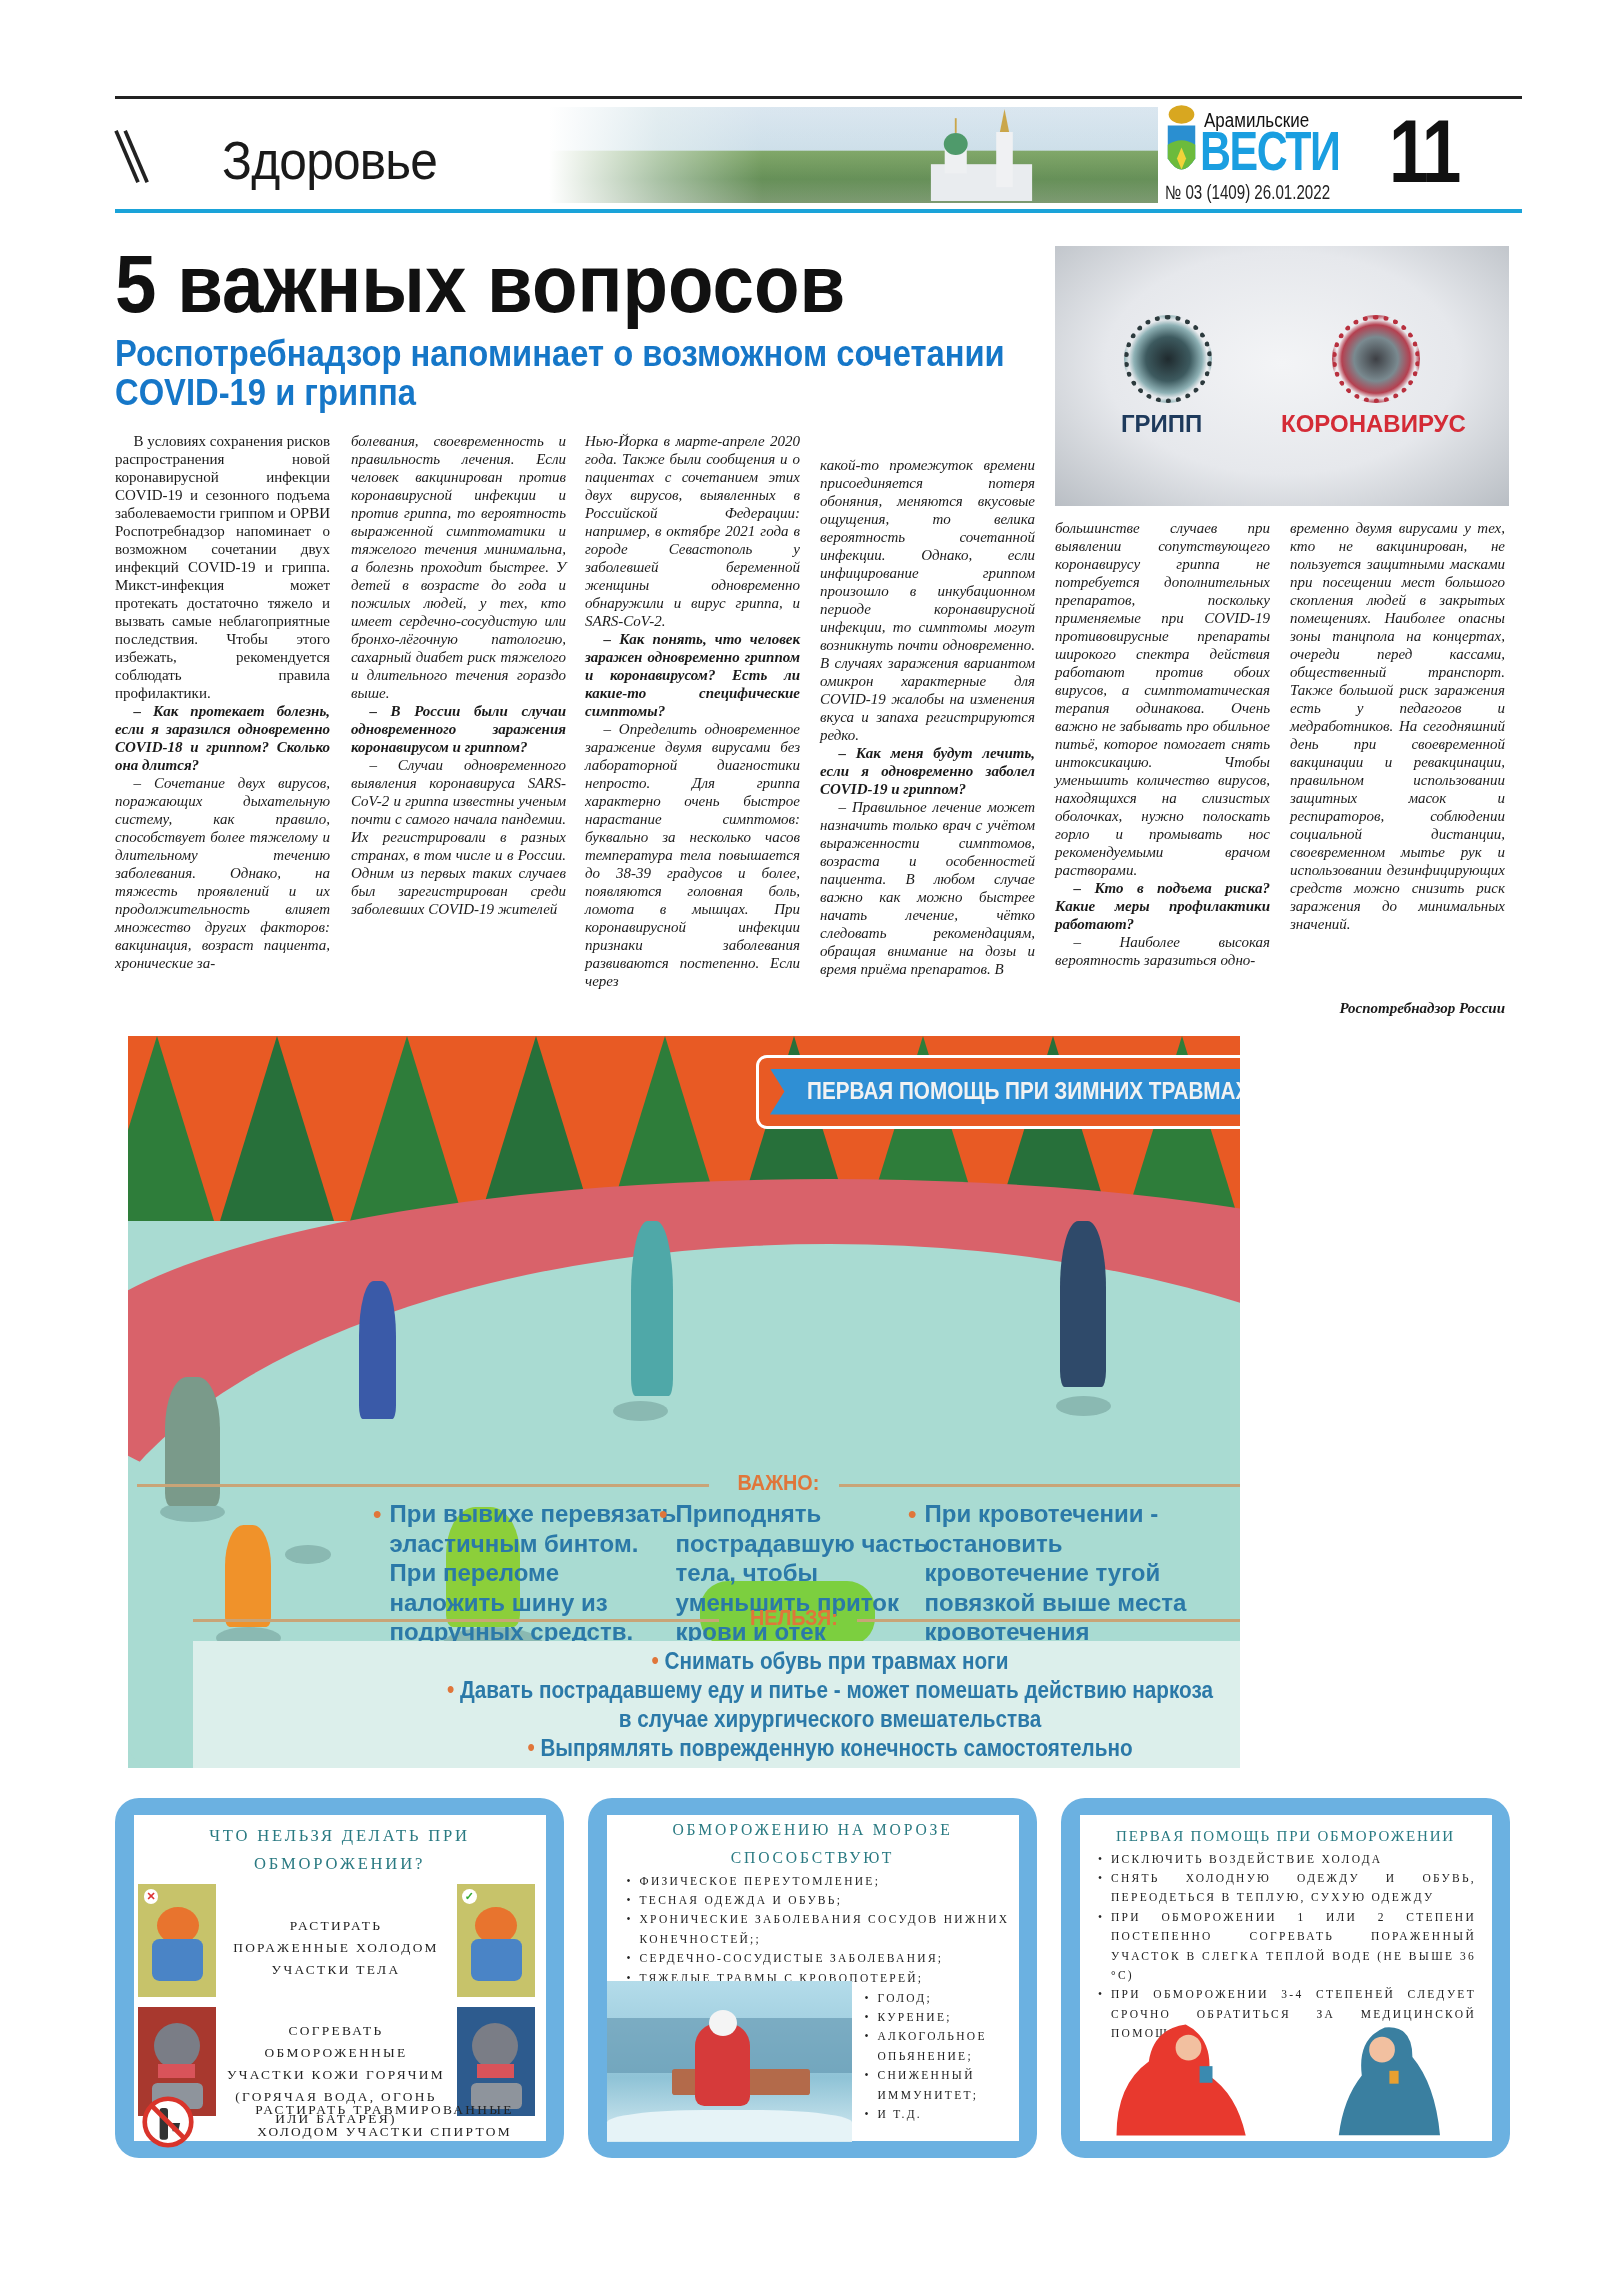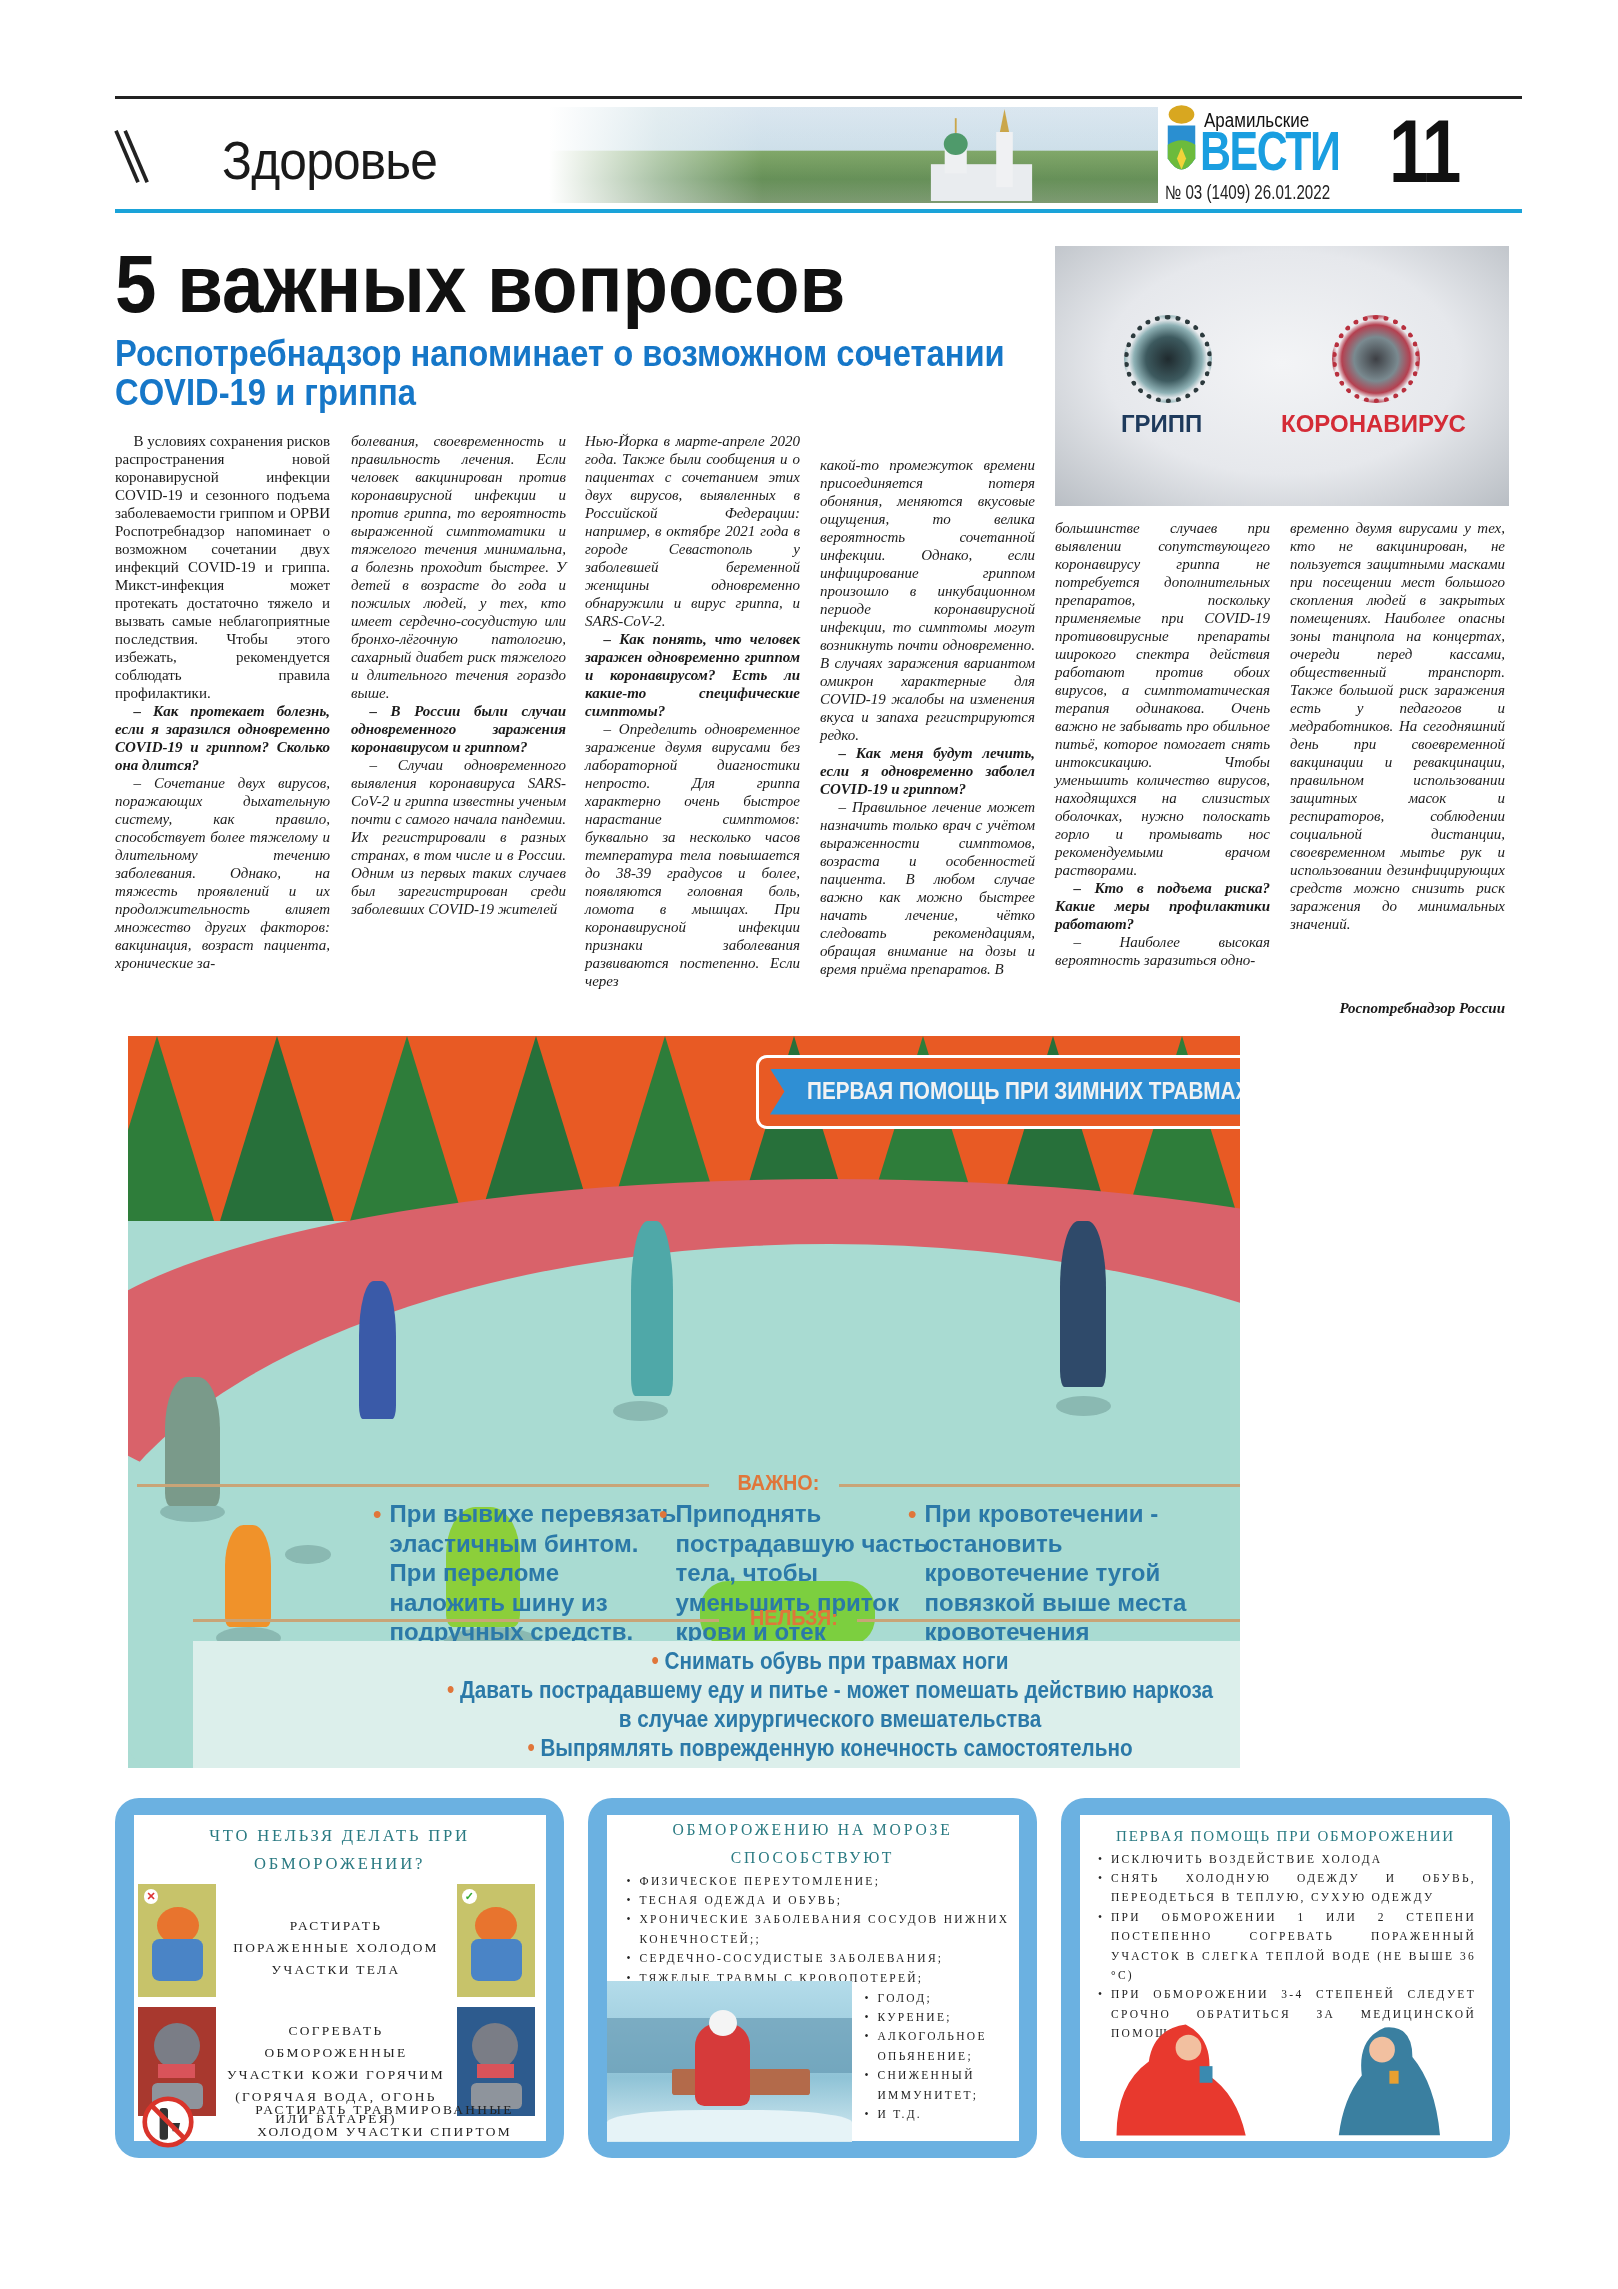--- a/index.html
+++ b/index.html
@@ -119,21 +119,21 @@
 
 <div class="photo-virus">
   <div class="virus v1"></div>
   <div class="virus v2"></div>
   <div class="v-label vl1">ГРИПП</div>
   <div class="v-label vl2">КОРОНАВИРУС</div>
 </div>
 
 <div class="col c1">
   <p>В условиях сохранения рисков распространения новой коронавирусной инфекции COVID-19 и сезонного подъема заболеваемости гриппом и ОРВИ Роспотребнадзор напоминает о возможном сочетании двух инфекций COVID-19 и гриппа. Микст-инфекция может протекать достаточно тяжело и вызвать самые неблагоприятные последствия. Чтобы этого избежать, рекомендуется соблюдать правила профилактики.</p>
-  <p class="q">– Как протекает болезнь, если я заразился одновременно COVID-19 и гриппом? Сколько она длится?</p>
+  <p class="q">– Как протекает болезнь, если я заразился одновременно COVID-18 и гриппом? Сколько она длится?</p>
   <p class="it">– Сочетание двух вирусов, поражающих дыхательную систему, как правило, способствует более тяжелому и длительному течению заболевания. Однако, на тяжесть проявлений и их продолжительность влияет множество других факторов: вакцинация, возраст пациента, хронические за-</p>
 </div>
 <div class="col c2">
   <p class="it" style="text-indent:0">болевания, своевременность и правильность лечения. Если человек вакцинирован против коронавирусной инфекции и против гриппа, то вероятность выраженной симптоматики и тяжелого течения минимальна, а болезнь проходит быстрее. У детей в возрасте до года и пожилых людей, у тех, кто имеет сердечно-сосудистую или бронхо-лёгочную патологию, сахарный диабет риск тяжелого и длительного течения гораздо выше.</p>
   <p class="q">– В России были случаи одновременного заражения коронавирусом и гриппом?</p>
   <p class="it">– Случаи одновременного выявления коронавируса SARS-CoV-2 и гриппа известны ученым почти с самого начала пандемии. Их регистрировали в разных странах, в том числе и в России. Одним из первых таких случаев был зарегистрирован среди заболевших COVID-19 жителей</p>
 </div>
 <div class="col c3">
   <p class="it" style="text-indent:0">Нью-Йорка в марте-апреле 2020 года. Также были сообщения и о пациентах с сочетанием этих двух вирусов, выявленных в Российской Федерации: например, в октябре 2021 года в городе Севастополь у заболевшей беременной женщины одновременно обнаружили и вирус гриппа, и SARS-CoV-2.</p>
   <p class="q">– Как понять, что человек заражен одновременно гриппом и коронавирусом? Есть ли какие-то специфические симптомы?</p>

